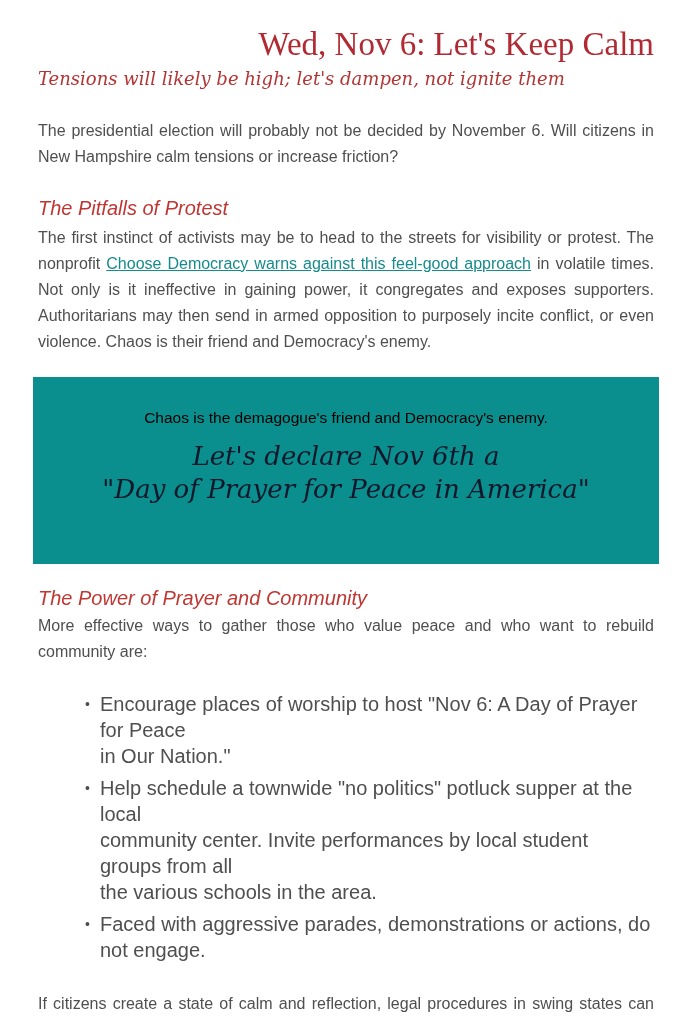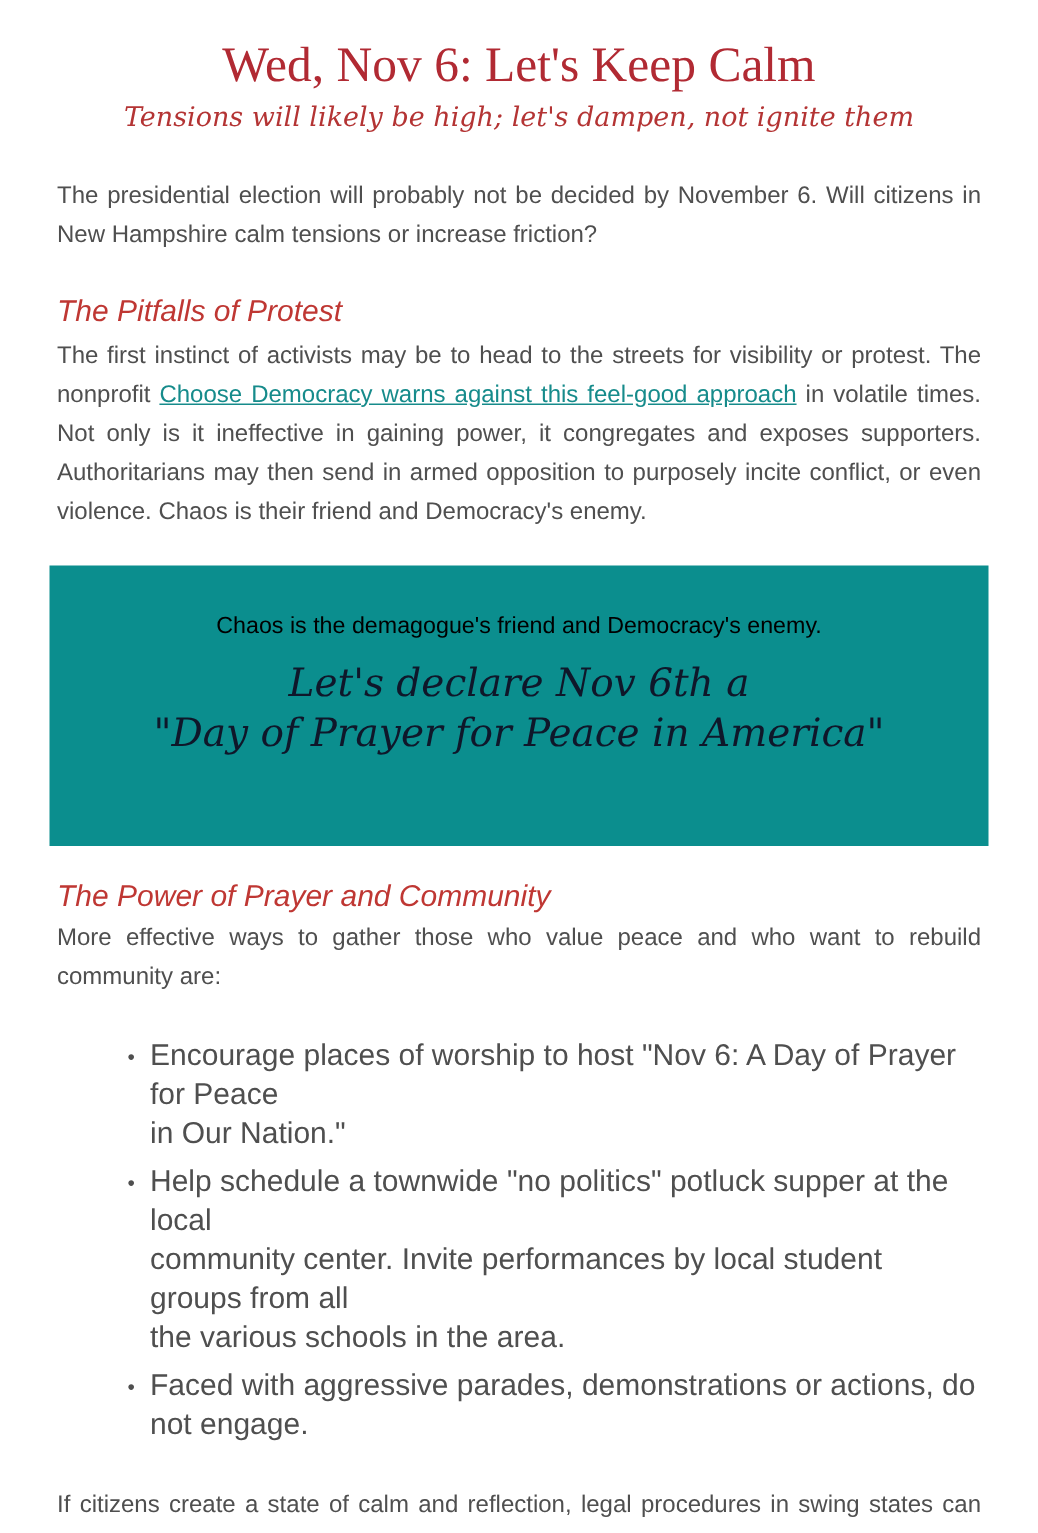--- a/index.html
+++ b/index.html
@@ -12,29 +12,29 @@
     color: #4f4f4f;
   }
   .page {
     padding: 26px 38px 30px 38px;
   }
   .title {
     font-family: "Liberation Serif", serif;
     font-weight: 400;
     font-size: 33px;
     line-height: 36px;
-    text-align: center;
+    text-align: right;
     color: #b12a33;
   }
   .subtitle {
     font-family: "DejaVu Serif", serif;
     font-style: italic;
     font-size: 18px;
     line-height: 24px;
-    text-align: center;
+    text-align: left;
     color: #b43434;
     margin-top: 5px;
   }
   p.body-text {
     font-size: 16px;
     line-height: 26px;
     text-align: justify;
     color: #4f4f4f;
   }
   .intro { margin-top: 27px; }

